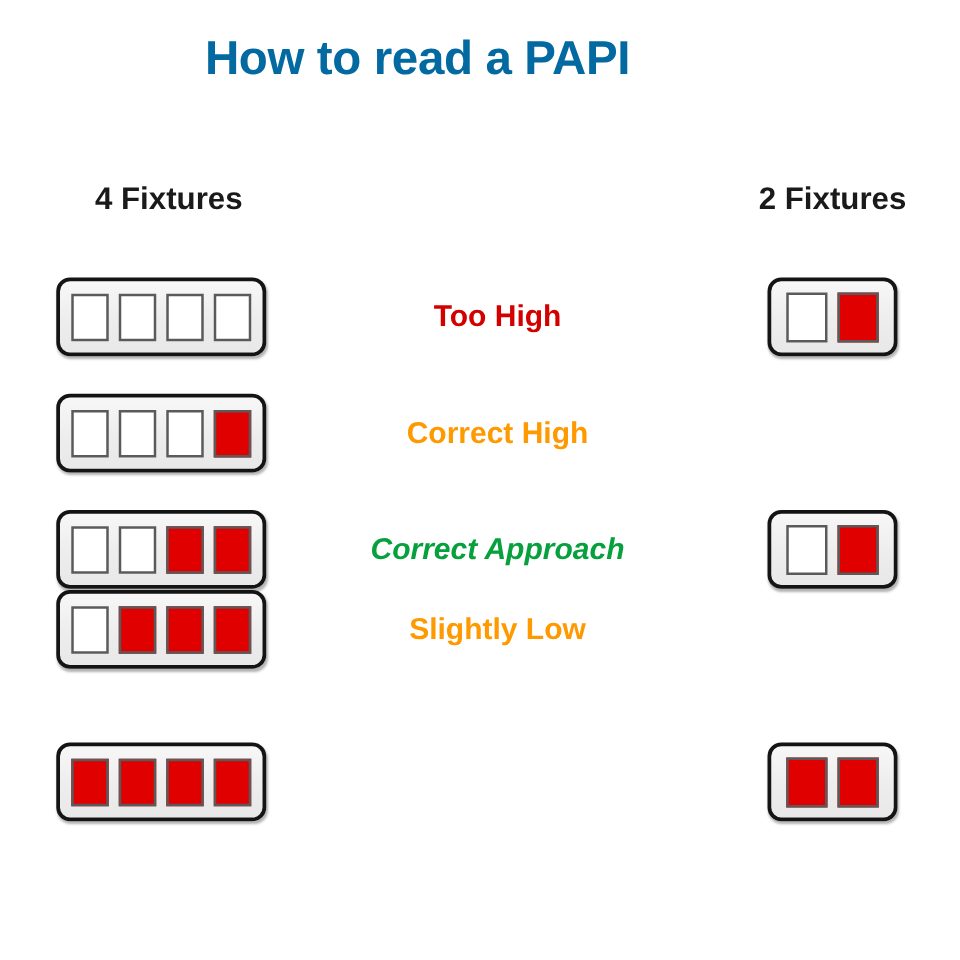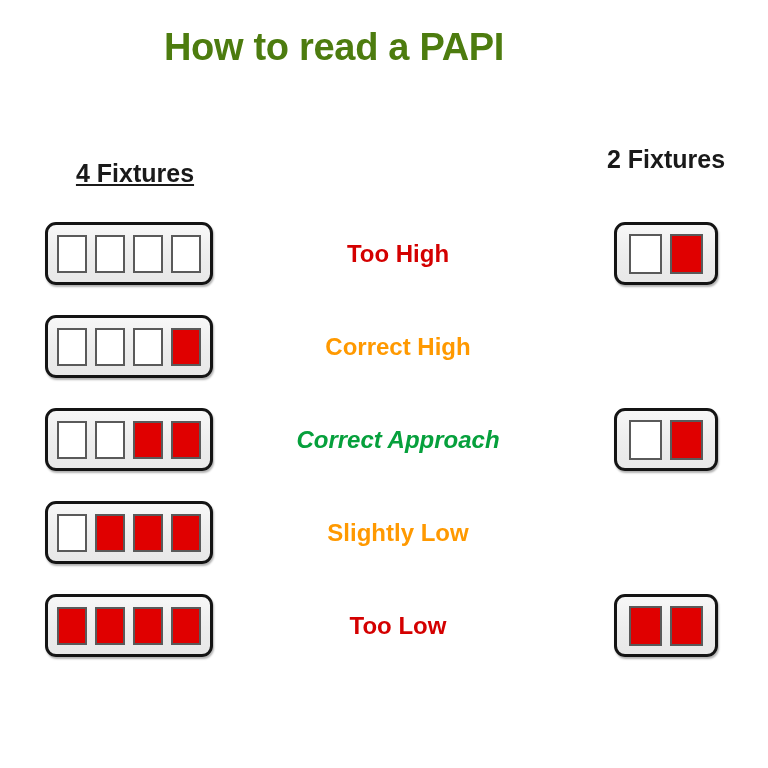--- a/index.html
+++ b/index.html
@@ -16,53 +16,52 @@
   }
 
   #page-title {
     position: absolute;
     top: 26px;
     left: 0;
     width: 668px;
     text-align: center;
     font-size: 38px;
     font-weight: bold;
-    color: #4d7c0f;
+    color: #0369a1;
     letter-spacing: -0.3px;
   }
 
   .col-header {
     position: absolute;
     font-size: 25px;
     font-weight: bold;
     color: #1a1a1a;
     text-align: center;
   }
   #header-4fix {
-    top: 159px;
+    top: 145px;
     left: 25px;
     width: 220px;
-    text-decoration: underline;
   }
   #header-2fix {
     top: 145px;
     left: 556px;
     width: 220px;
   }
 
   .row {
     position: absolute;
     left: 0;
     width: 768px;
     height: 92px;
   }
   .row-0 { top: 208px; }
   .row-1 { top: 301px; }
   .row-2 { top: 394px; font-style: italic; }
-  .row-3 { top: 487px; }
+  .row-3 { top: 458px; }
   .row-4 { top: 580px; }
 
   
   .papi {
     position: absolute;
     box-sizing: border-box;
     background: linear-gradient(180deg, #f7f7f7 0%, #ededed 55%, #e8e8e8 100%);
     border: 3px solid #141414;
     border-radius: 11px;
     display: flex;
@@ -166,19 +165,18 @@
       </div>
       <div class="row-label" style="color: rgb(255, 153, 0);">Slightly Low</div>
     </div>
     <div class="row row-4">
       <div class="papi papi-4">
         <div class="lamp lamp-red"></div>
         <div class="lamp lamp-red"></div>
         <div class="lamp lamp-red"></div>
         <div class="lamp lamp-red"></div>
       </div>
-      <div class="row-label" style="color: rgb(212, 0, 0);">Too Low</div>
       <div class="papi papi-2">
         <div class="lamp lamp-red"></div>
         <div class="lamp lamp-red"></div>
       </div>
     </div>
   </div>
 
 </body></html>

